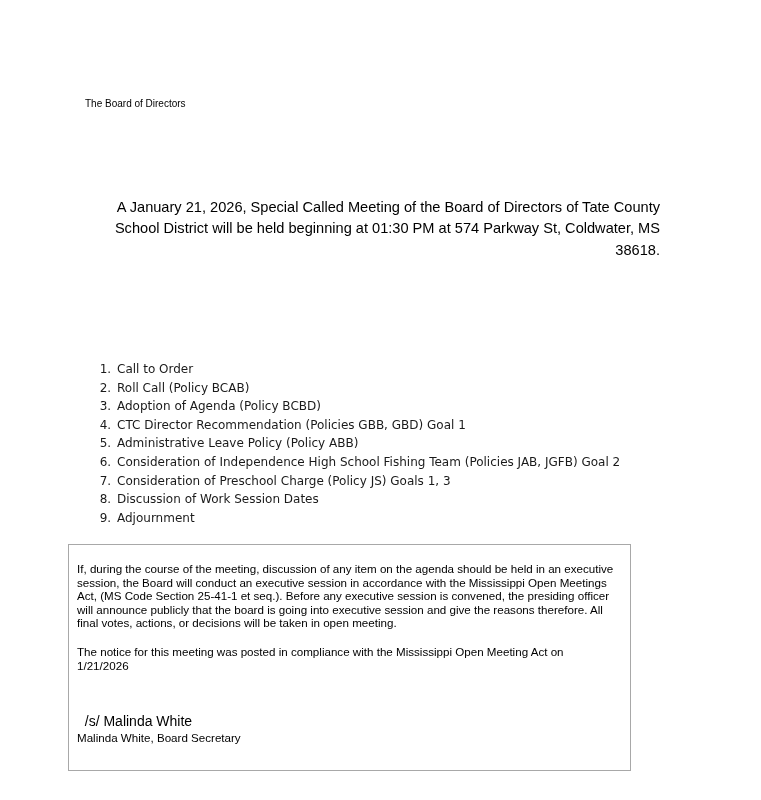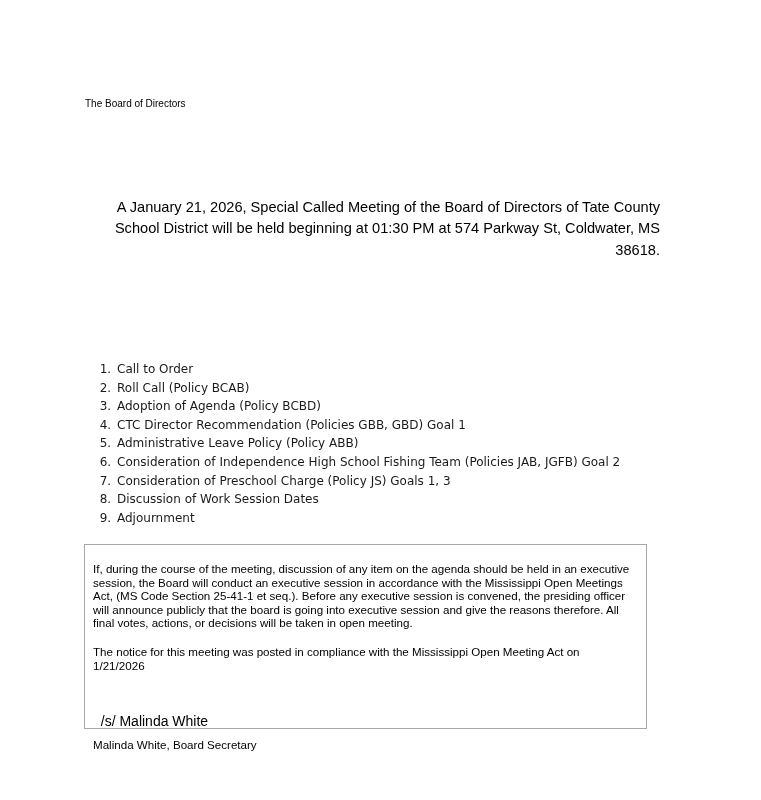--- a/index.html
+++ b/index.html
@@ -75,24 +75,24 @@
     color: #1a1a1a;
   }
   .agenda li {
     white-space: nowrap;
     padding-left: 2px;
   }
 
   
   .notice-box {
     position: absolute;
-    left: 84px;
+    left: 68px;
     top: 544px;
     width: 563px;
-    height: 185px;
+    height: 227px;
     border: 1px solid #a8a8a8;
     box-sizing: border-box;
     background: #ffffff;
   }
   .notice-inner {
     position: absolute;
     left: 8px;
     top: 17px;
     width: 538px;
   }
@@ -112,21 +112,21 @@
   }
   .signature-line {
     font-size: 14px;
     line-height: 16px;
     display: inline-block;
     white-space: pre;
   }
   .signature-name {
     font-size: 11.6px;
     line-height: 14px;
-    margin-top: 8px;
+    margin-top: 1px;
   }
 </style>
 </head>
 <body>
 
 <div class="page">
 
 
   <div class="subheading">
     <div>The Board of Directors</div>

